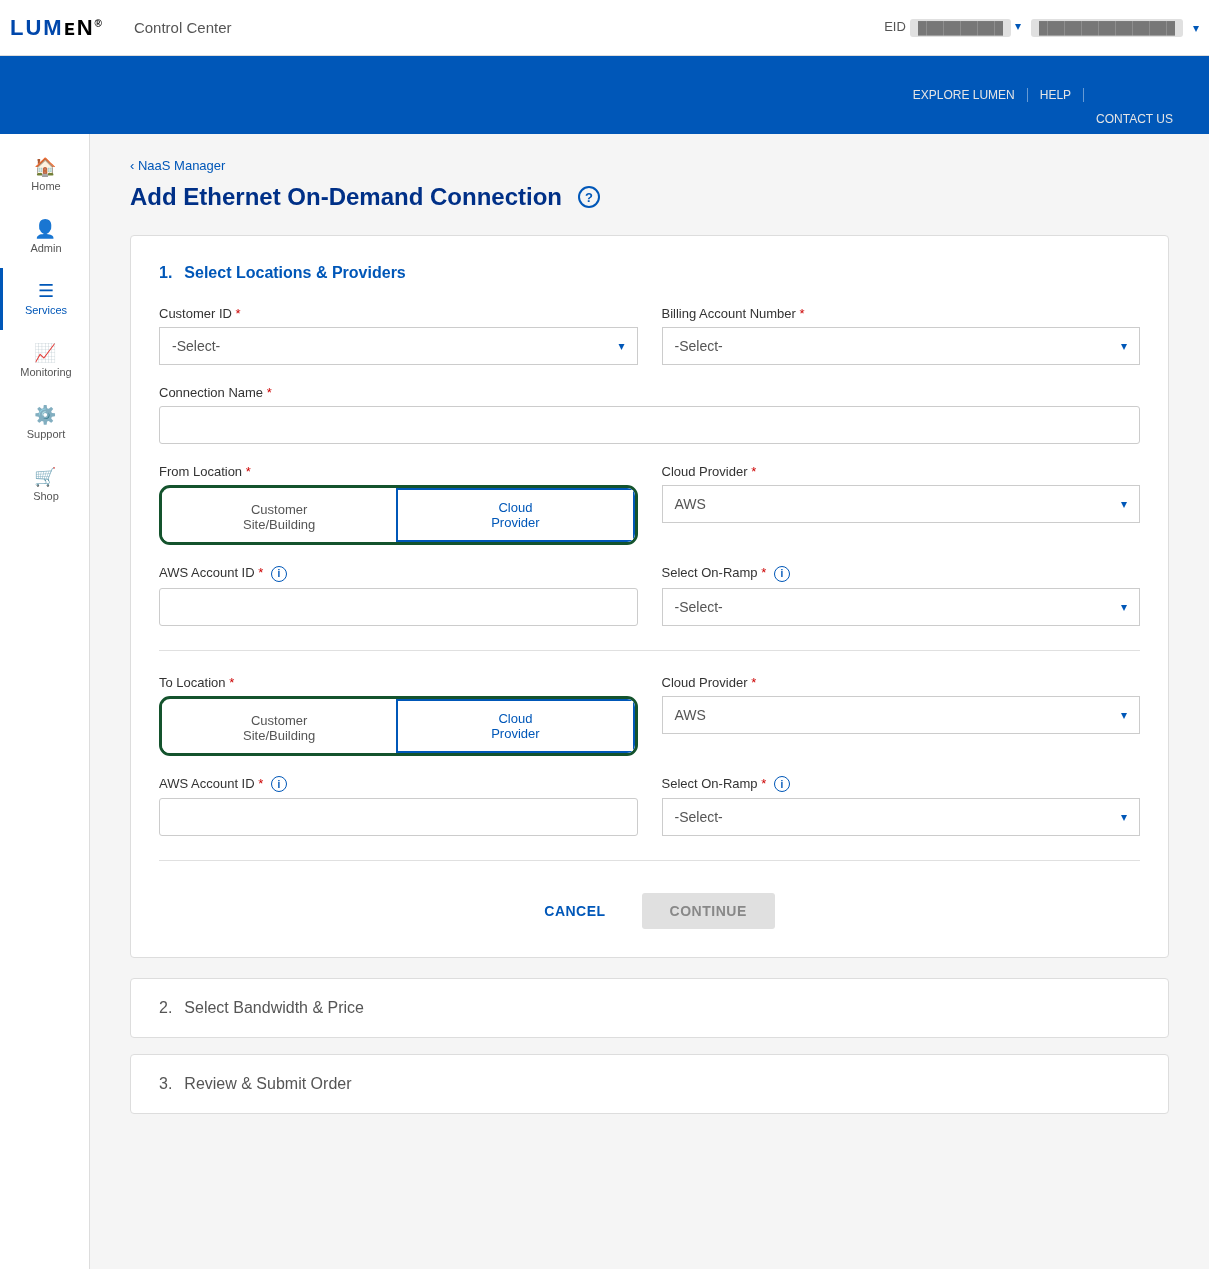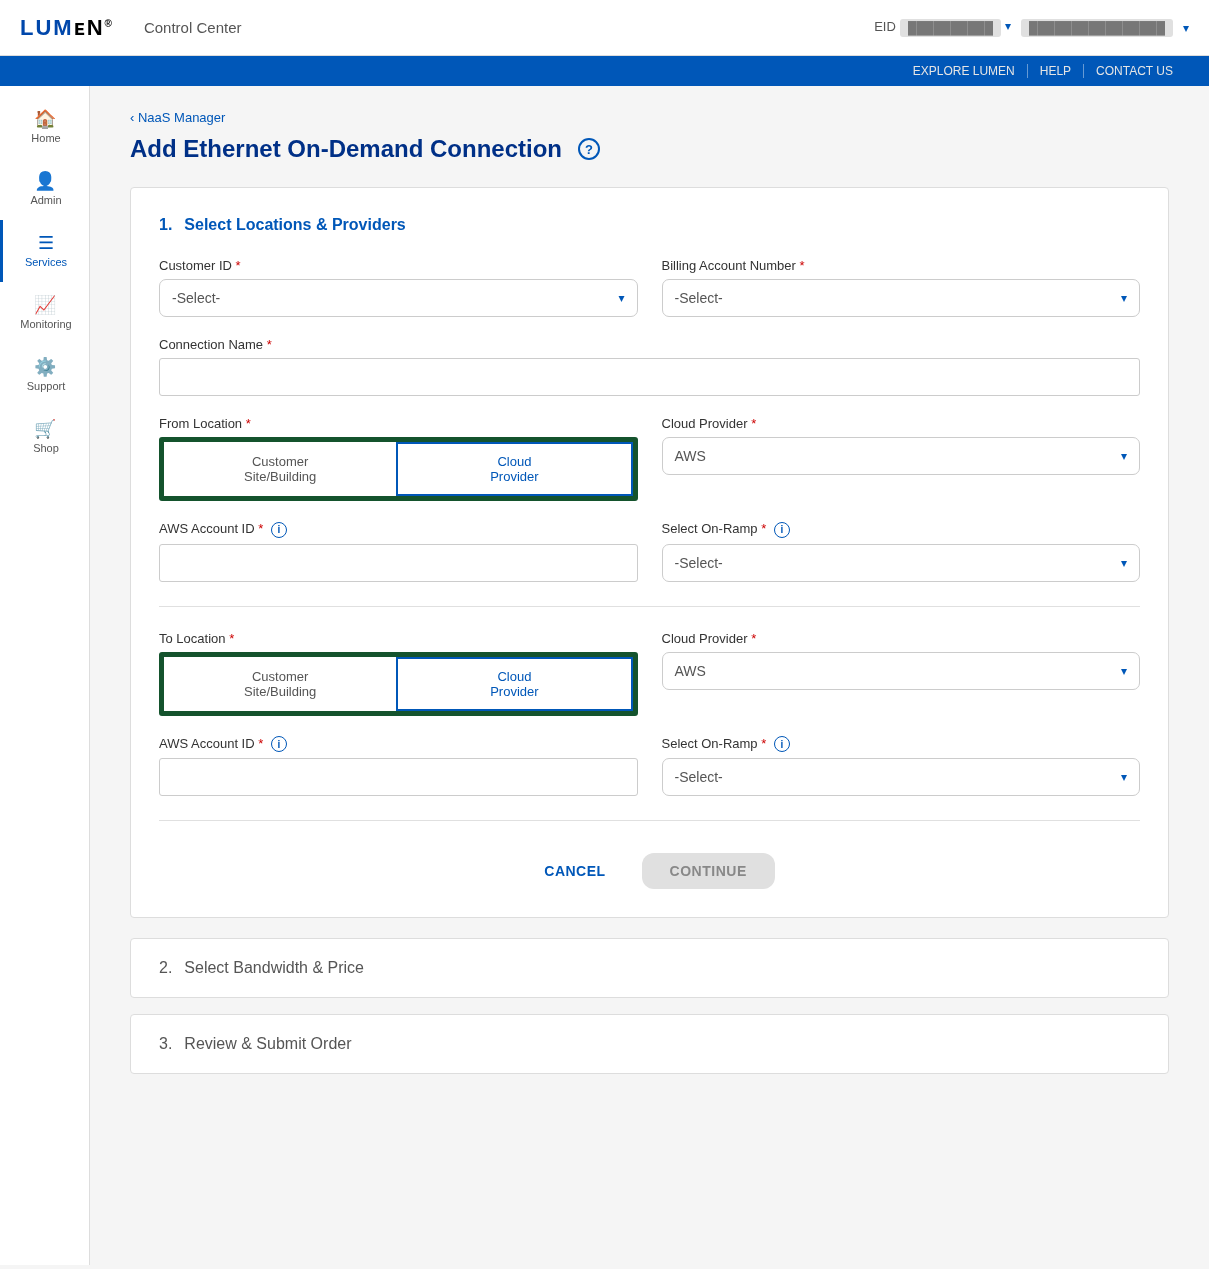--- a/index.html
+++ b/index.html
@@ -4,21 +4,21 @@
   <style>
     * { box-sizing: border-box; margin: 0; padding: 0; }
     body { font-family: Arial, sans-serif; background: #f5f5f5; color: #333; font-size: 14px; }
 
     
     .top-nav {
       display: flex;
       align-items: center;
       background: #fff;
       border-bottom: 1px solid #ddd;
-      padding: 0 20px;
+      padding: 0 10px;
       height: 56px;
     }
     .logo {
       font-size: 22px;
       font-weight: bold;
       letter-spacing: 2px;
       color: #000;
       margin-right: 30px;
     }
     .logo span { color: #0047AB; }
@@ -57,21 +57,21 @@
       gap: 0;
     }
     .utility-bar a {
       color: #e5e5e5;
       text-decoration: none;
       font-size: 12px;
       font-weight: normal;
       padding: 0 12px;
       border-right: 1px solid rgba(255,255,255,0.4);
     }
-    .utility-bar a:last-child { border-right: none; }
+    .utility-bar a:last-child { border-right: none; margin-top: 48px; }
 
     
     .main-layout {
       display: flex;
       min-height: calc(100vh - 90px);
     }
 
     
     .sidebar {
       width: 90px;
@@ -182,21 +182,21 @@
     }
     .form-label {
       font-size: 13px;
       color: #333;
     }
     .required-star {
       color: #cc0000;
     }
     .form-select {
       border: 1px solid #ccc;
-      border-radius: 7px;
+      border-radius: 0;
       padding: 10px 12px;
       font-size: 14px;
       color: #555;
       background: #fff;
       display: flex;
       align-items: center;
       justify-content: space-between;
       cursor: pointer;
     }
     .form-input {
@@ -207,23 +207,24 @@
       color: #333;
       background: #fff;
       width: 100%;
       outline: none;
     }
     .chevron { color: #0057b8; font-size: 12px; }
 
     
     .location-toggle {
       display: flex;
-      border: 5px solid #14532d;
-      border-radius: 3px;
+      border: 3px solid #14532d;
+      border-radius: 11px;
       overflow: hidden;
+      align-items: flex-end;
     }
     .toggle-btn {
       flex: 1;
       padding: 10px 12px;
       font-size: 13px;
       text-align: center;
       cursor: pointer;
       background: #fff;
       color: #555;
       border: none;
@@ -275,21 +276,21 @@
       letter-spacing: 0.5px;
     }
     .btn-continue {
       background: #e0e0e0;
       border: none;
       color: #888;
       font-size: 14px;
       font-weight: bold;
       padding: 10px 28px;
       cursor: pointer;
-      border-radius: 12px;
+      border-radius: 3px;
       letter-spacing: 0.5px;
     }
 
     
     .step-inactive {
       background: #fff;
       border: 1px solid #ddd;
       border-radius: 4px;
       padding: 20px 28px;
       margin-bottom: 16px;

